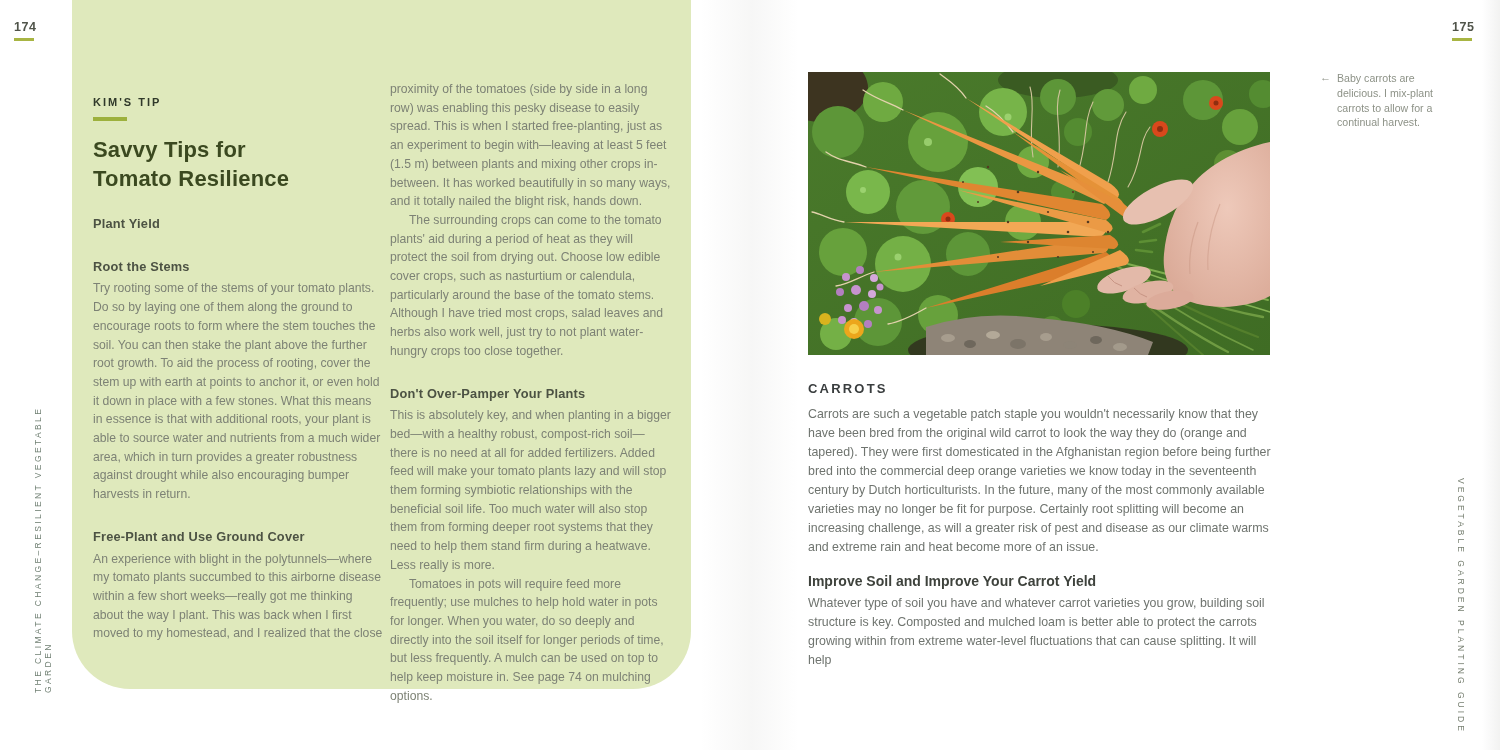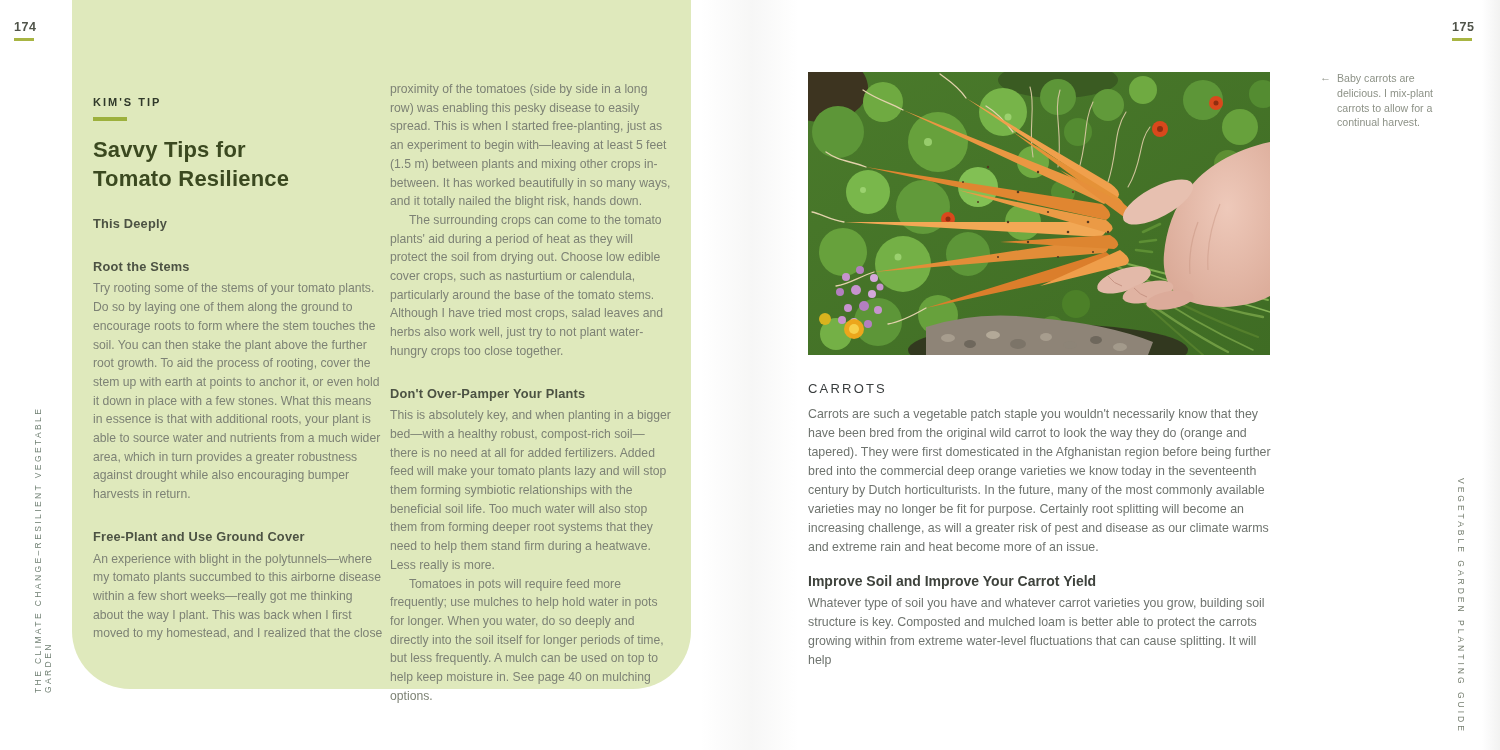--- a/index.html
+++ b/index.html
@@ -41,21 +41,21 @@
   .indent{text-indent:1.55em;}
 
   
   .photo-frame{left:808px;top:72px;width:462px;height:283px;}
   .photo-frame svg{display:block;width:100%;height:100%;}
   .caption{left:1337px;top:71px;width:122px;font-size:10.6px;line-height:14.8px;color:#8d9287;}
   .caption .arrow{position:absolute;left:-17px;top:-1px;font-size:11px;color:#8d9287;}
 
   .carrots-block{left:808px;top:379px;width:468px;font-size:12.4px;line-height:19px;color:#6f746f;}
   .carrots-block p{margin:0;}
-  .carrots-h{font-size:13px;font-weight:400;letter-spacing:2.2px;color:#393d3e;margin:0 0 7px 0;}
+  .carrots-h{font-size:13px;font-weight:700;letter-spacing:2.2px;color:#393d3e;margin:0 0 7px 0;}
   .sub-h{font-size:14px;font-weight:700;color:#3e423c;margin:15px 0 3px 0;}
 
   
   .spine-shade{left:691px;top:0;width:117px;height:750px;pointer-events:none;
     background:linear-gradient(to right, rgba(0,0,0,0) 8%, rgba(90,90,80,.05) 52%, rgba(0,0,0,0) 92%);}
   .edge-shade{left:1482px;top:0;width:18px;height:750px;pointer-events:none;
     background:linear-gradient(to right, rgba(0,0,0,0), rgba(70,70,60,.07));}
 </style>
 </head>
 <body>
@@ -70,40 +70,40 @@
 <div class="abs tip-panel"></div>
 
 <div class="abs" style="left:93px;top:50px;width:290px;margin-top:46px;">
   <div class="eyebrow">KIM'S TIP</div>
   <div class="eyebrow-rule"></div>
   <h1 class="tip-title"><span>Savvy Tips for</span><br>
   <span>Tomato Resilience</span></h1>
 
   <div class="col">
     <div class="sec">
-      <div class="sec-h">This Deeply</div>
+      <div class="sec-h">Plant Yield</div>
     </div>
     <div class="sec">
       <div class="sec-h">Root the Stems</div>
       <p>Try rooting some of the stems of your tomato plants. Do so by laying one of them along the ground to encourage roots to form where the stem touches the soil. You can then stake the plant above the further root growth. To aid the process of rooting, cover the stem up with earth at points to anchor it, or even hold it down in place with a few stones. What this means in essence is that with additional roots, your plant is able to source water and nutrients from a much wider area, which in turn provides a greater robustness against drought while also encouraging bumper harvests in return.</p>
     </div>
     <div class="sec">
       <div class="sec-h">Free-Plant and Use Ground Cover</div>
       <p>An experience with blight in the polytunnels—where my tomato plants succumbed to this airborne disease within a few short weeks—really got me thinking about the way I plant. This was back when I first moved to my homestead, and I realized that the close</p>
     </div>
   </div>
 </div>
 
 <div class="abs col" style="left:390px;top:80px;width:282px;">
   <p>proximity of the tomatoes (side by side in a long row) was enabling this pesky disease to easily spread. This is when I started free-planting, just as an experiment to begin with—leaving at least 5 feet (1.5 m) between plants and mixing other crops in-between. It has worked beautifully in so many ways, and it totally nailed the blight risk, hands down.</p>
   <p class="indent">The surrounding crops can come to the tomato plants' aid during a period of heat as they will protect the soil from drying out. Choose low edible cover crops, such as nasturtium or calendula, particularly around the base of the tomato stems. Although I have tried most crops, salad leaves and herbs also work well, just try to not plant water-hungry crops too close together.</p>
   <div class="sec" style="">
     <div class="sec-h">Don't Over-Pamper Your Plants</div>
     <p>This is absolutely key, and when planting in a bigger bed—with a healthy robust, compost-rich soil—there is no need at all for added fertilizers. Added feed will make your tomato plants lazy and will stop them forming symbiotic relationships with the beneficial soil life. Too much water will also stop them from forming deeper root systems that they need to help them stand firm during a heatwave. Less really is more.</p>
-    <p class="indent">Tomatoes in pots will require feed more frequently; use mulches to help hold water in pots for longer. When you water, do so deeply and directly into the soil itself for longer periods of time, but less frequently. A mulch can be used on top to help keep moisture in. See page 40 on mulching options.</p>
+    <p class="indent">Tomatoes in pots will require feed more frequently; use mulches to help hold water in pots for longer. When you water, do so deeply and directly into the soil itself for longer periods of time, but less frequently. A mulch can be used on top to help keep moisture in. See page 74 on mulching options.</p>
   </div>
 </div>
 
 <div class="abs spine-shade"></div>
 <div class="abs edge-shade"></div>
 
 <div class="abs" style="left:1452px;top:20px;width:26px;text-align:left;">
   <div class="page-num">175</div>
   <div class="num-rule"></div>
 </div>

